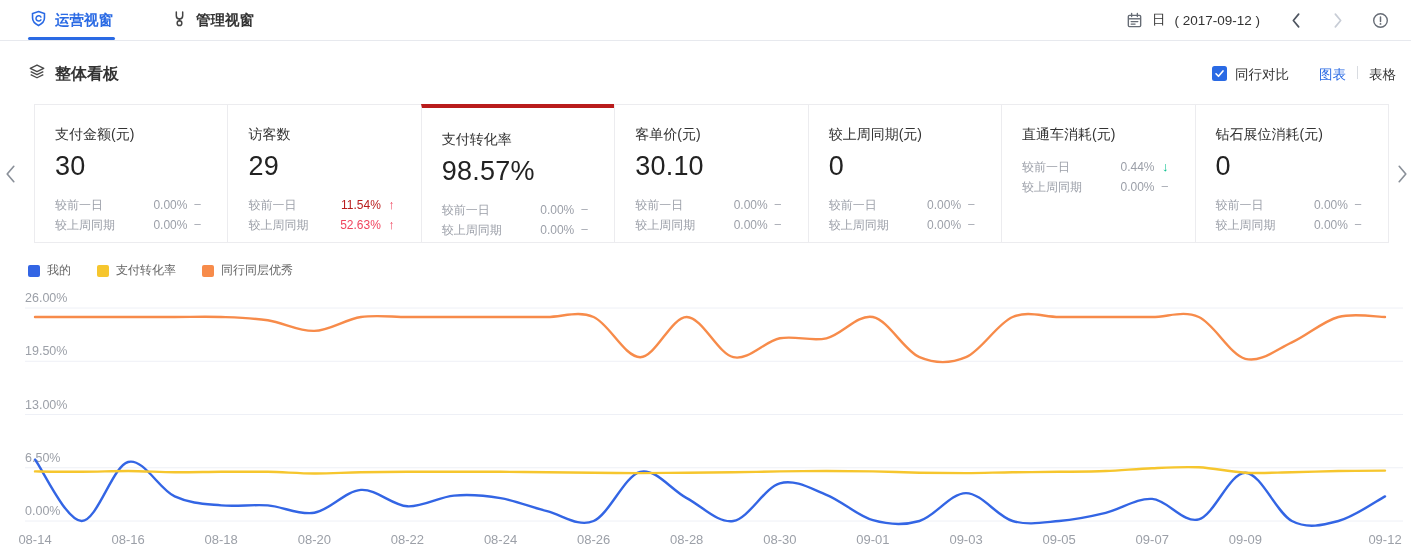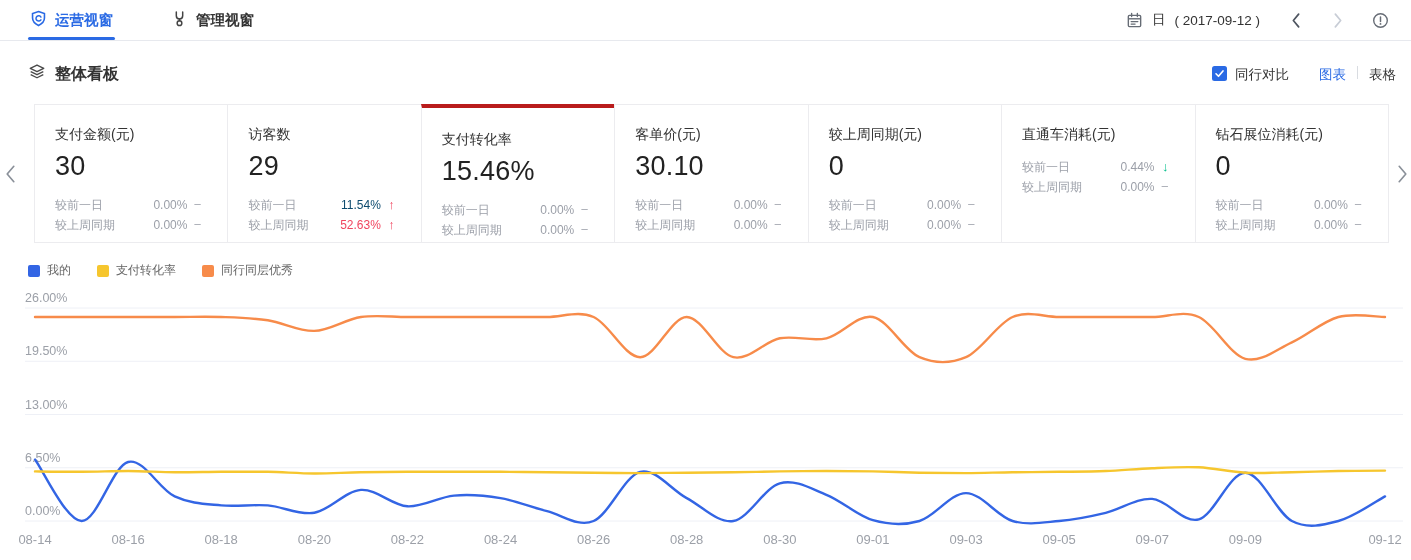--- a/index.html
+++ b/index.html
@@ -165,33 +165,33 @@
             <span class="trend flat">−</span>
           </div>
         </div>
       </div>
       <div class="card">
         <div class="card-title">访客数</div>
         <div class="card-value">29</div>
         <div class="card-rows">
           <div class="crow">
             <span class="crow-label">较前一日</span>
-            <span class="crow-val" style="color: #0c4a6e;">11.54%</span>
+            <span class="crow-val" style="color: #b91c1c;">11.54%</span>
             <span class="trend up">↑</span>
           </div>
           <div class="crow">
             <span class="crow-label">较上周同期</span>
             <span class="crow-val" style="color: rgb(240, 69, 95);">52.63%</span>
             <span class="trend up">↑</span>
           </div>
         </div>
       </div>
       <div class="card selected">
         <div class="card-title">支付转化率</div>
-        <div class="card-value">15.46%</div>
+        <div class="card-value">98.57%</div>
         <div class="card-rows">
           <div class="crow">
             <span class="crow-label">较前一日</span>
             <span class="crow-val" style="color: rgb(155, 159, 168);">0.00%</span>
             <span class="trend flat">−</span>
           </div>
           <div class="crow">
             <span class="crow-label">较上周同期</span>
             <span class="crow-val" style="color: rgb(155, 159, 168);">0.00%</span>
             <span class="trend flat">−</span>

